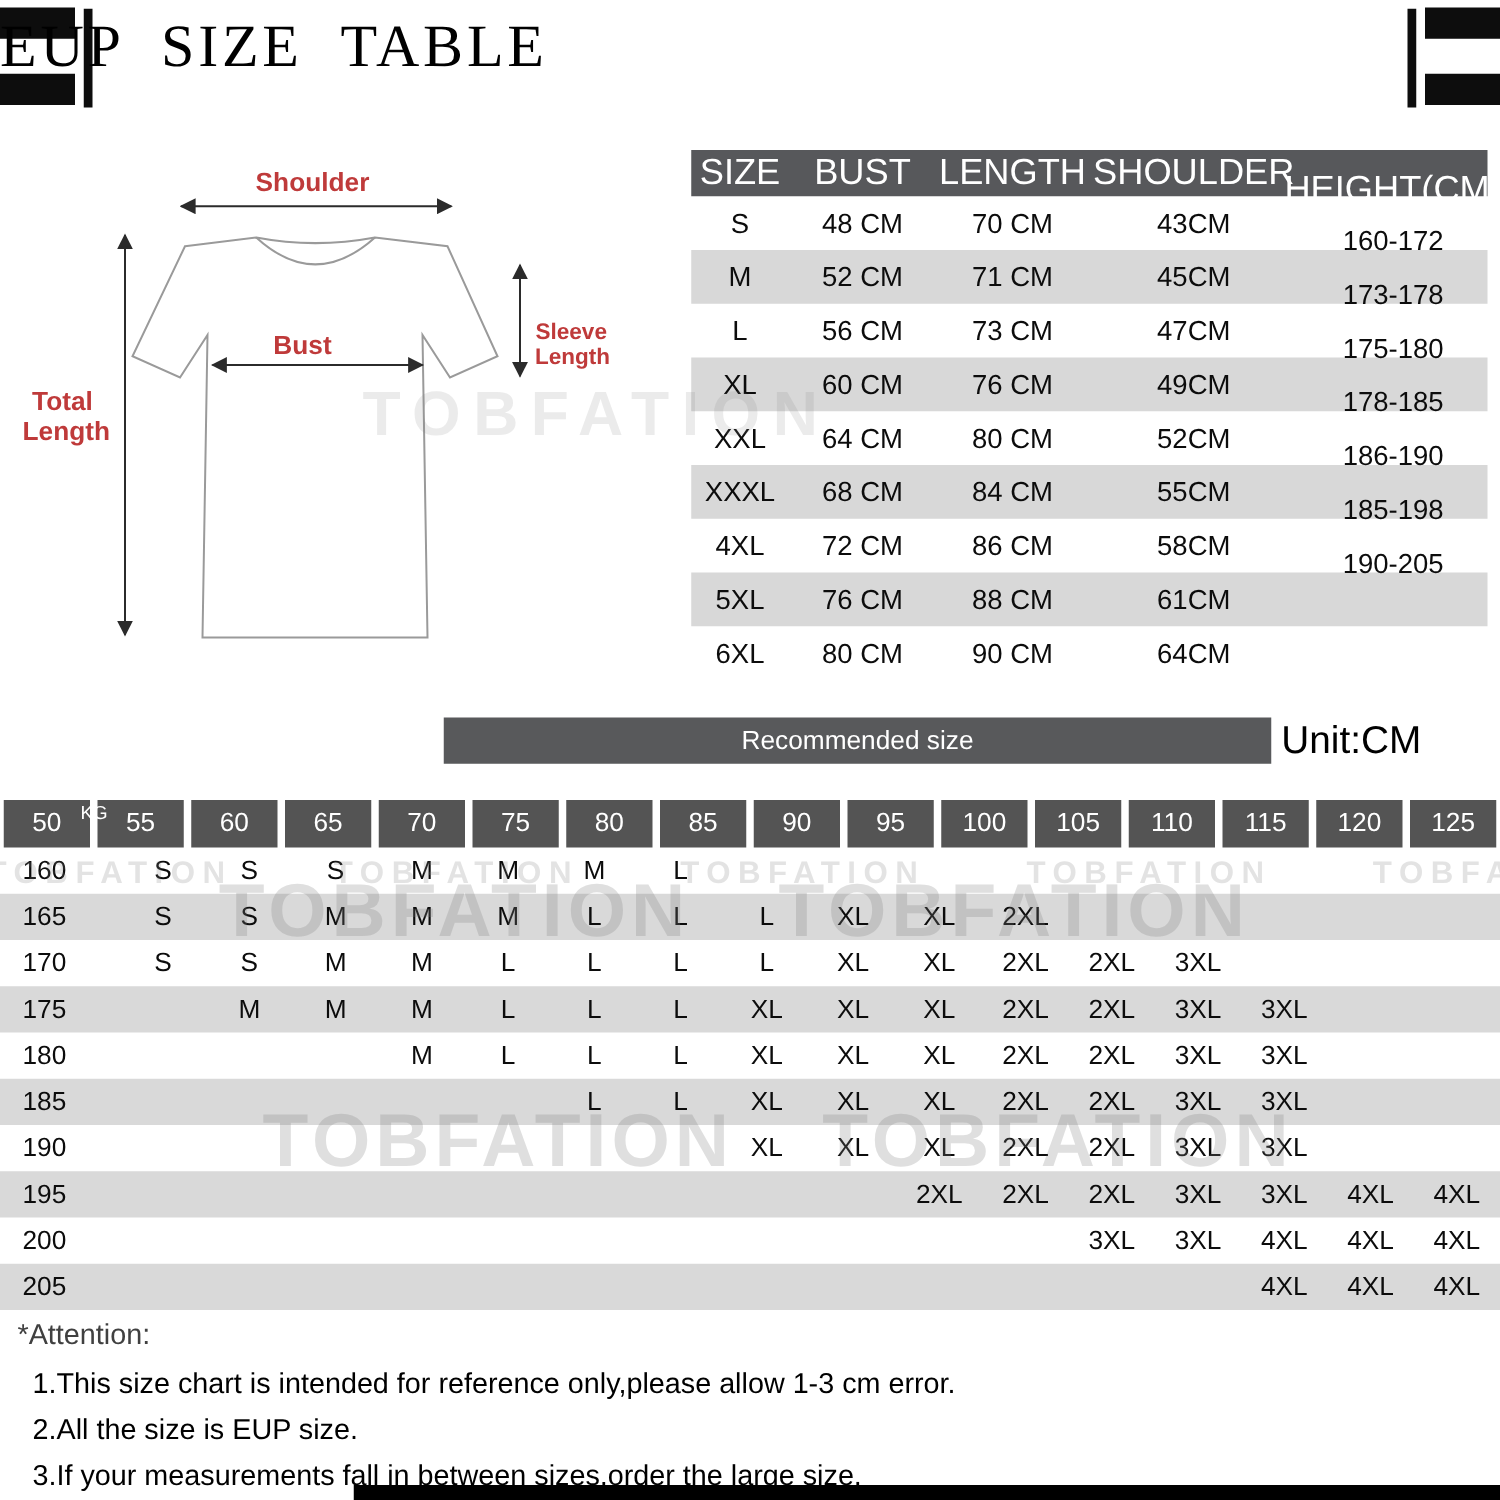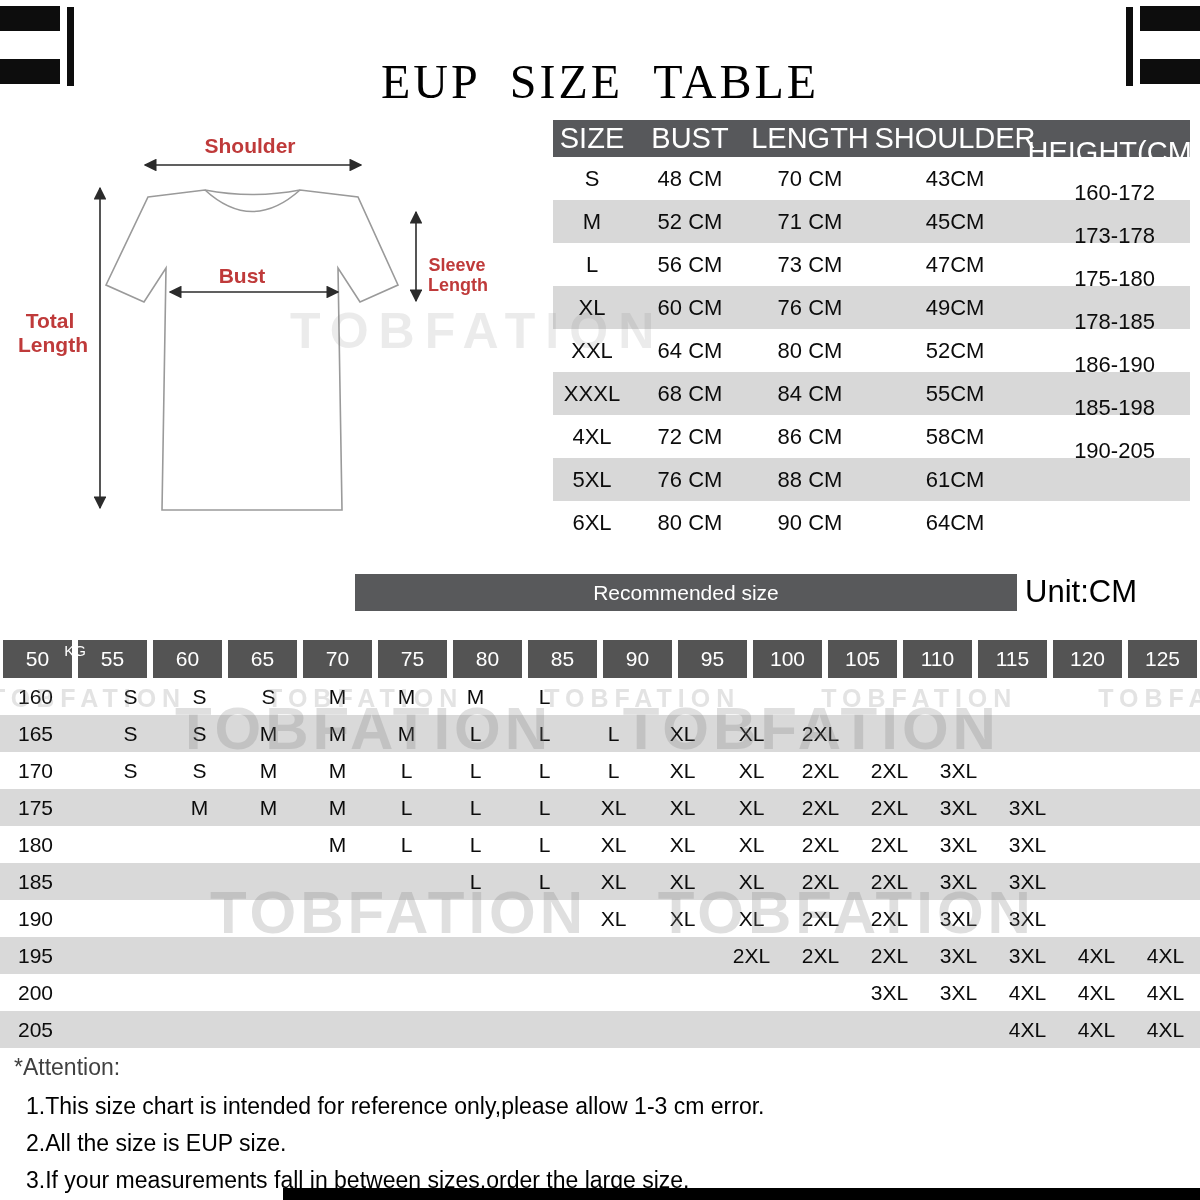--- a/index.html
+++ b/index.html
@@ -3,23 +3,23 @@
 <meta charset="utf-8">
 <style>
   html,body { margin:0; padding:0; background:#ffffff; }
   .frame {
     position:relative; width:1200px; height:1200px; background:#ffffff;
     overflow:hidden; font-family:"Liberation Sans", sans-serif; color:#0c0c0c;
   }
 
   
   .page-title {
-    position:absolute; left:0; right:0; top:10px; text-align:center;
+    position:absolute; left:0; right:0; top:10px; text-align:left;
     font-family:"Liberation Serif", serif; font-size:48px; color:#000;
-    letter-spacing:3px; word-spacing:16px; font-weight:400;margin-top:44px;
+    letter-spacing:3px; word-spacing:16px; font-weight:400;
   }
   .corner-bar { position:absolute; background:#0d0d0d; width:60px; height:25px; }
   .bar-tl1 { left:0; top:6px; } .bar-tl2 { left:0; top:59px; }
   .bar-tr1 { right:0; top:6px; } .bar-tr2 { right:0; top:59px; }
   .tick { position:absolute; background:#0d0d0d; width:7px; height:79px; top:7px; }
   .tick-left { left:67px; } .tick-right { right:67px; }
 
   
   .shirt-svg { position:absolute; left:5px; top:115px; width:545px; height:455px; }
   .svg-label { font-family:"Liberation Sans",sans-serif; font-weight:bold; fill:#bf3a3a;

